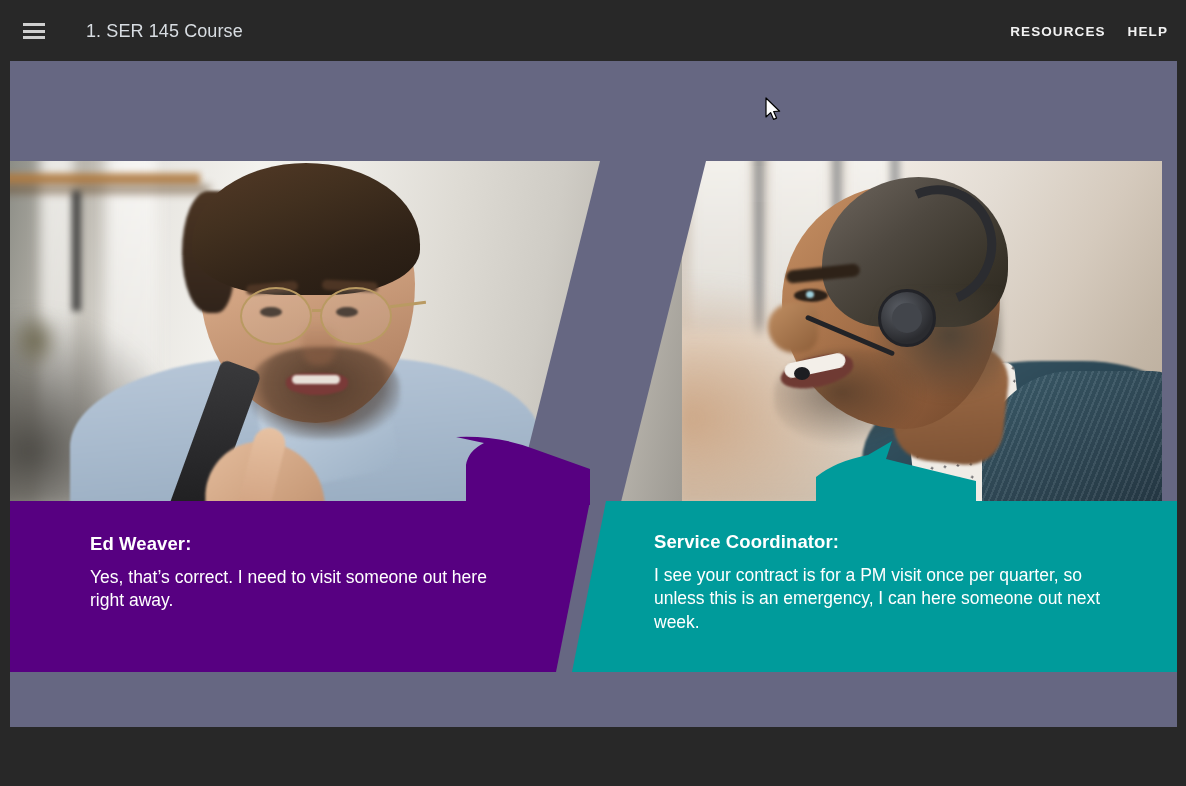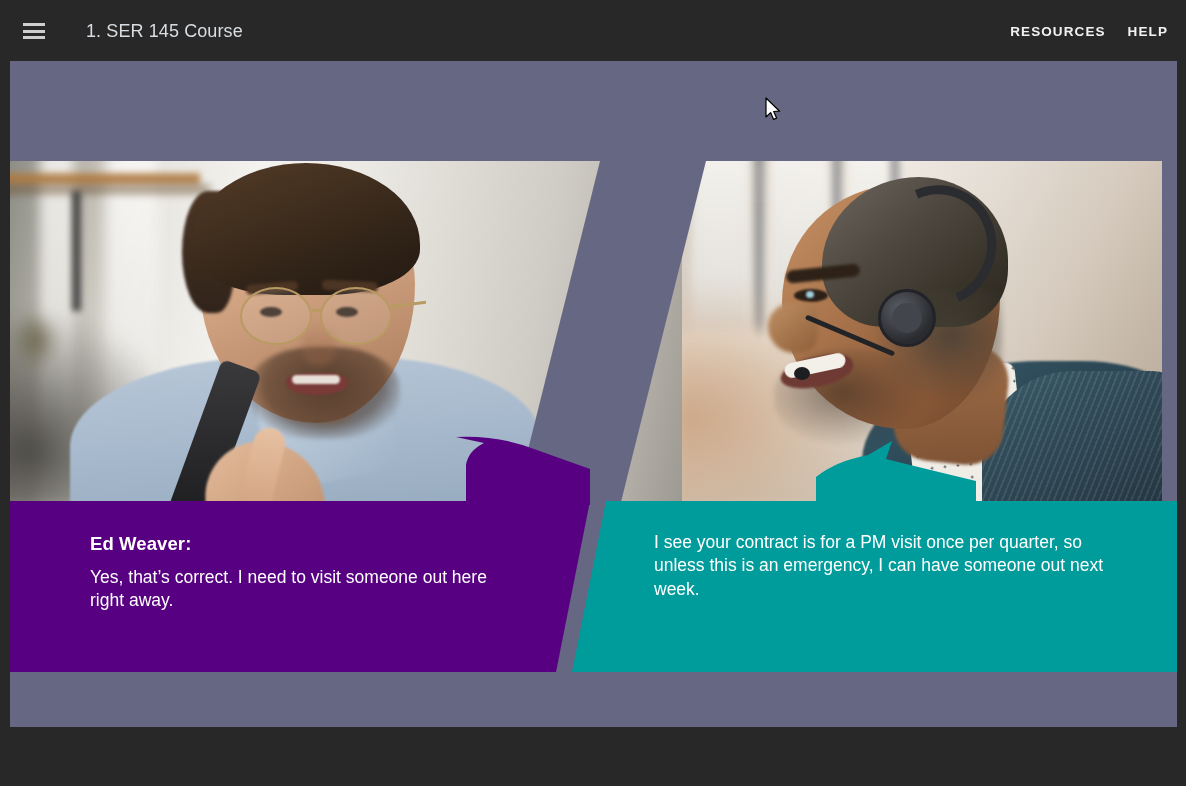--- a/index.html
+++ b/index.html
@@ -500,21 +500,22 @@
         <div class="line">Yes, that’s correct. I need to visit someone out here right away.</div>
       </div>
     </div>
 
     <svg class="cap-teal-tail" viewBox="0 0 160 62">
       <path d="M0 62 L0 36 Q20 20 52 14 L76 0 L70 18 Q110 28 160 40 L160 62 Z" fill="#009b9b"></path>
     </svg>
 
     <div class="caption cap-teal">
       <div class="cap-inner">
-        <div class="line">I see your contract is for a PM visit once per quarter, so unless this is an emergency, I can have someone out next week.</div>
+        <div class="speaker">Service Coordinator:</div>
+        <div class="line">I see your contract is for a PM visit once per quarter, so unless this is an emergency, I can here someone out next week.</div>
       </div>
     </div>
   </div>
 </div>
 
 <svg class="cursor" width="18" height="26" viewBox="0 0 18 26">
   <path d="M2 1 L2 20 L6.6 15.6 L9.6 22.4 L12.6 21.1 L9.7 14.5 L15.6 14.2 Z" fill="#ffffff" stroke="#000000" stroke-width="1.2" stroke-linejoin="round"></path>
 </svg>
 
 <div class="controlbar">

